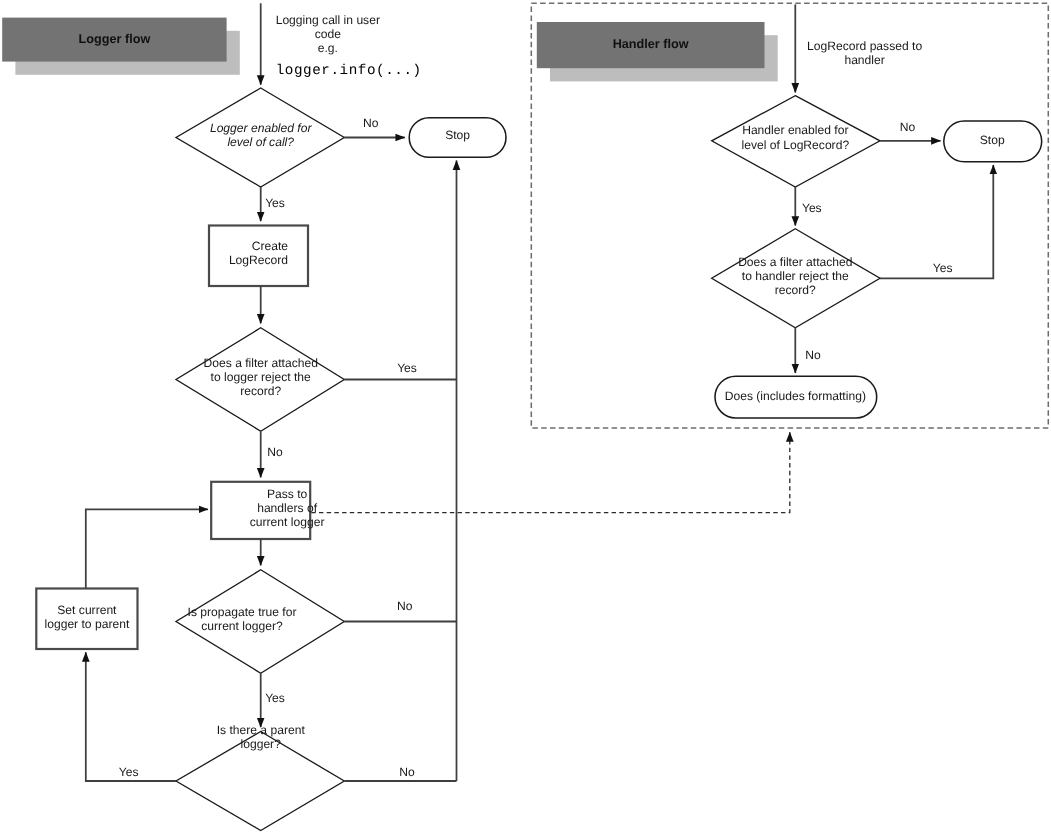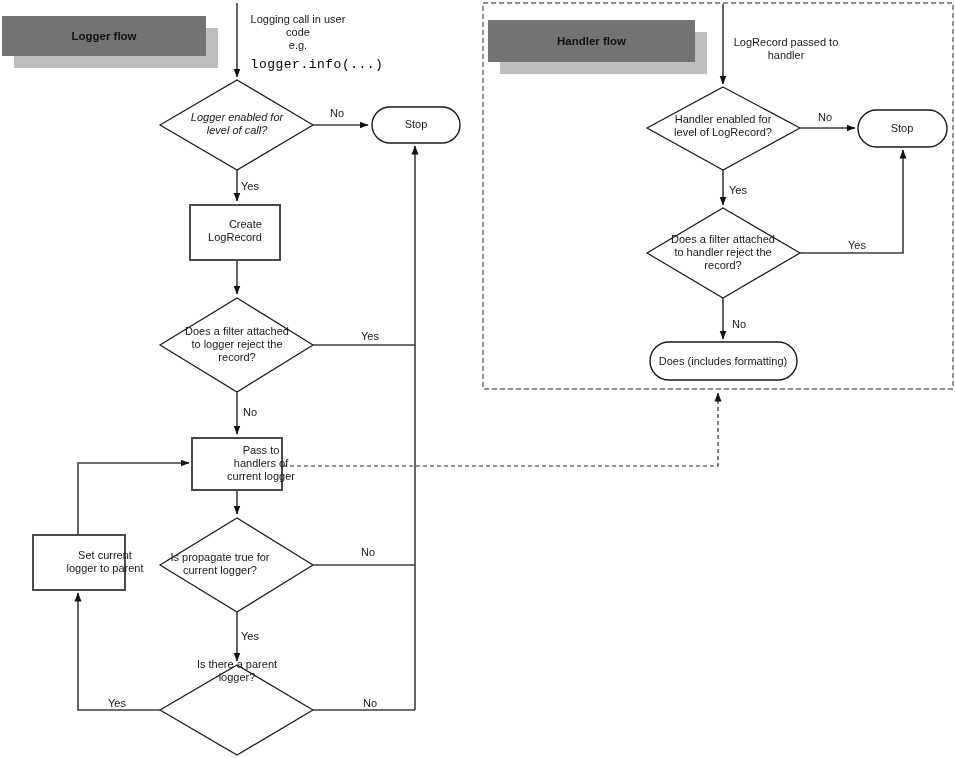--- a/index.html
+++ b/index.html
@@ -106,21 +106,21 @@
 record?</div>
   <div class="lbl" style="left:370px; top:336px;">Yes</div>
   <div class="lbl" style="left:250px; top:412px;">No</div>
   <div class="lbl" style="left:237px; top:463px;margin-left:24px;">Pass to
 handlers of
 current logger</div>
   <div class="lbl" style="left:220px; top:564px;">Is propagate true for
 current logger?</div>
   <div class="lbl" style="left:368px; top:552px;">No</div>
   <div class="lbl" style="left:250px; top:636px;">Yes</div>
-  <div class="lbl" style="left:79px; top:562px;margin-left:26px;">Set current
+  <div class="lbl" style="left:79px; top:562px;">Set current
 logger to parent</div>
   <div class="lbl" style="left:237px; top:671px;">Is there a parent
 logger?</div>
   <div class="lbl" style="left:117px; top:703px;">Yes</div>
   <div class="lbl" style="left:370px; top:703px;">No</div>
 
   <div class="lbl" style="left:786px; top:49px;">LogRecord passed to
 handler</div>
   <div class="lbl" style="left:723px; top:126px;">Handler enabled for
 level of LogRecord?</div>

